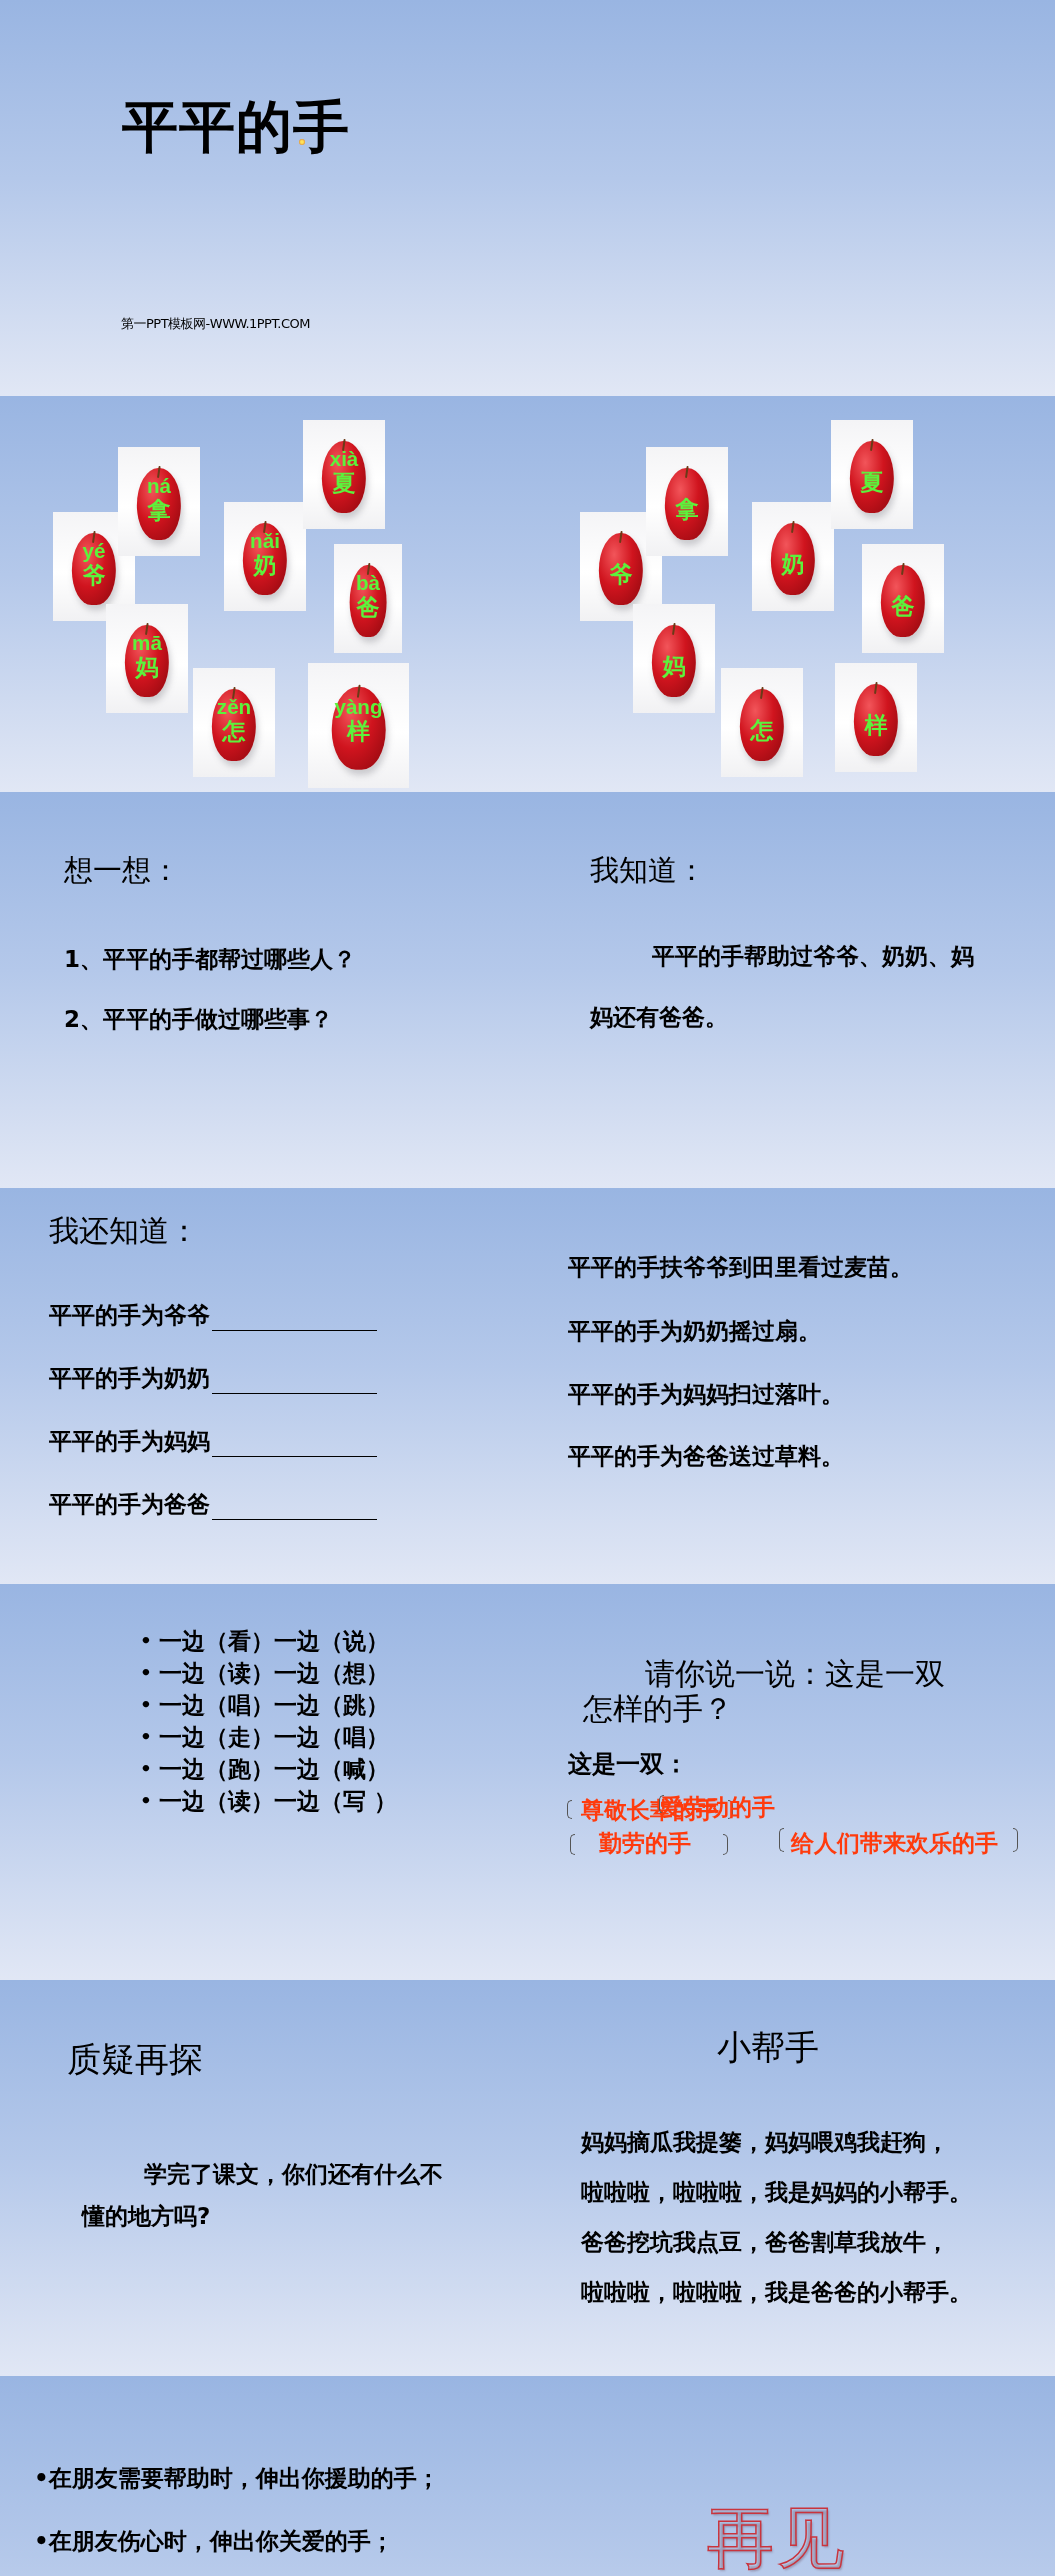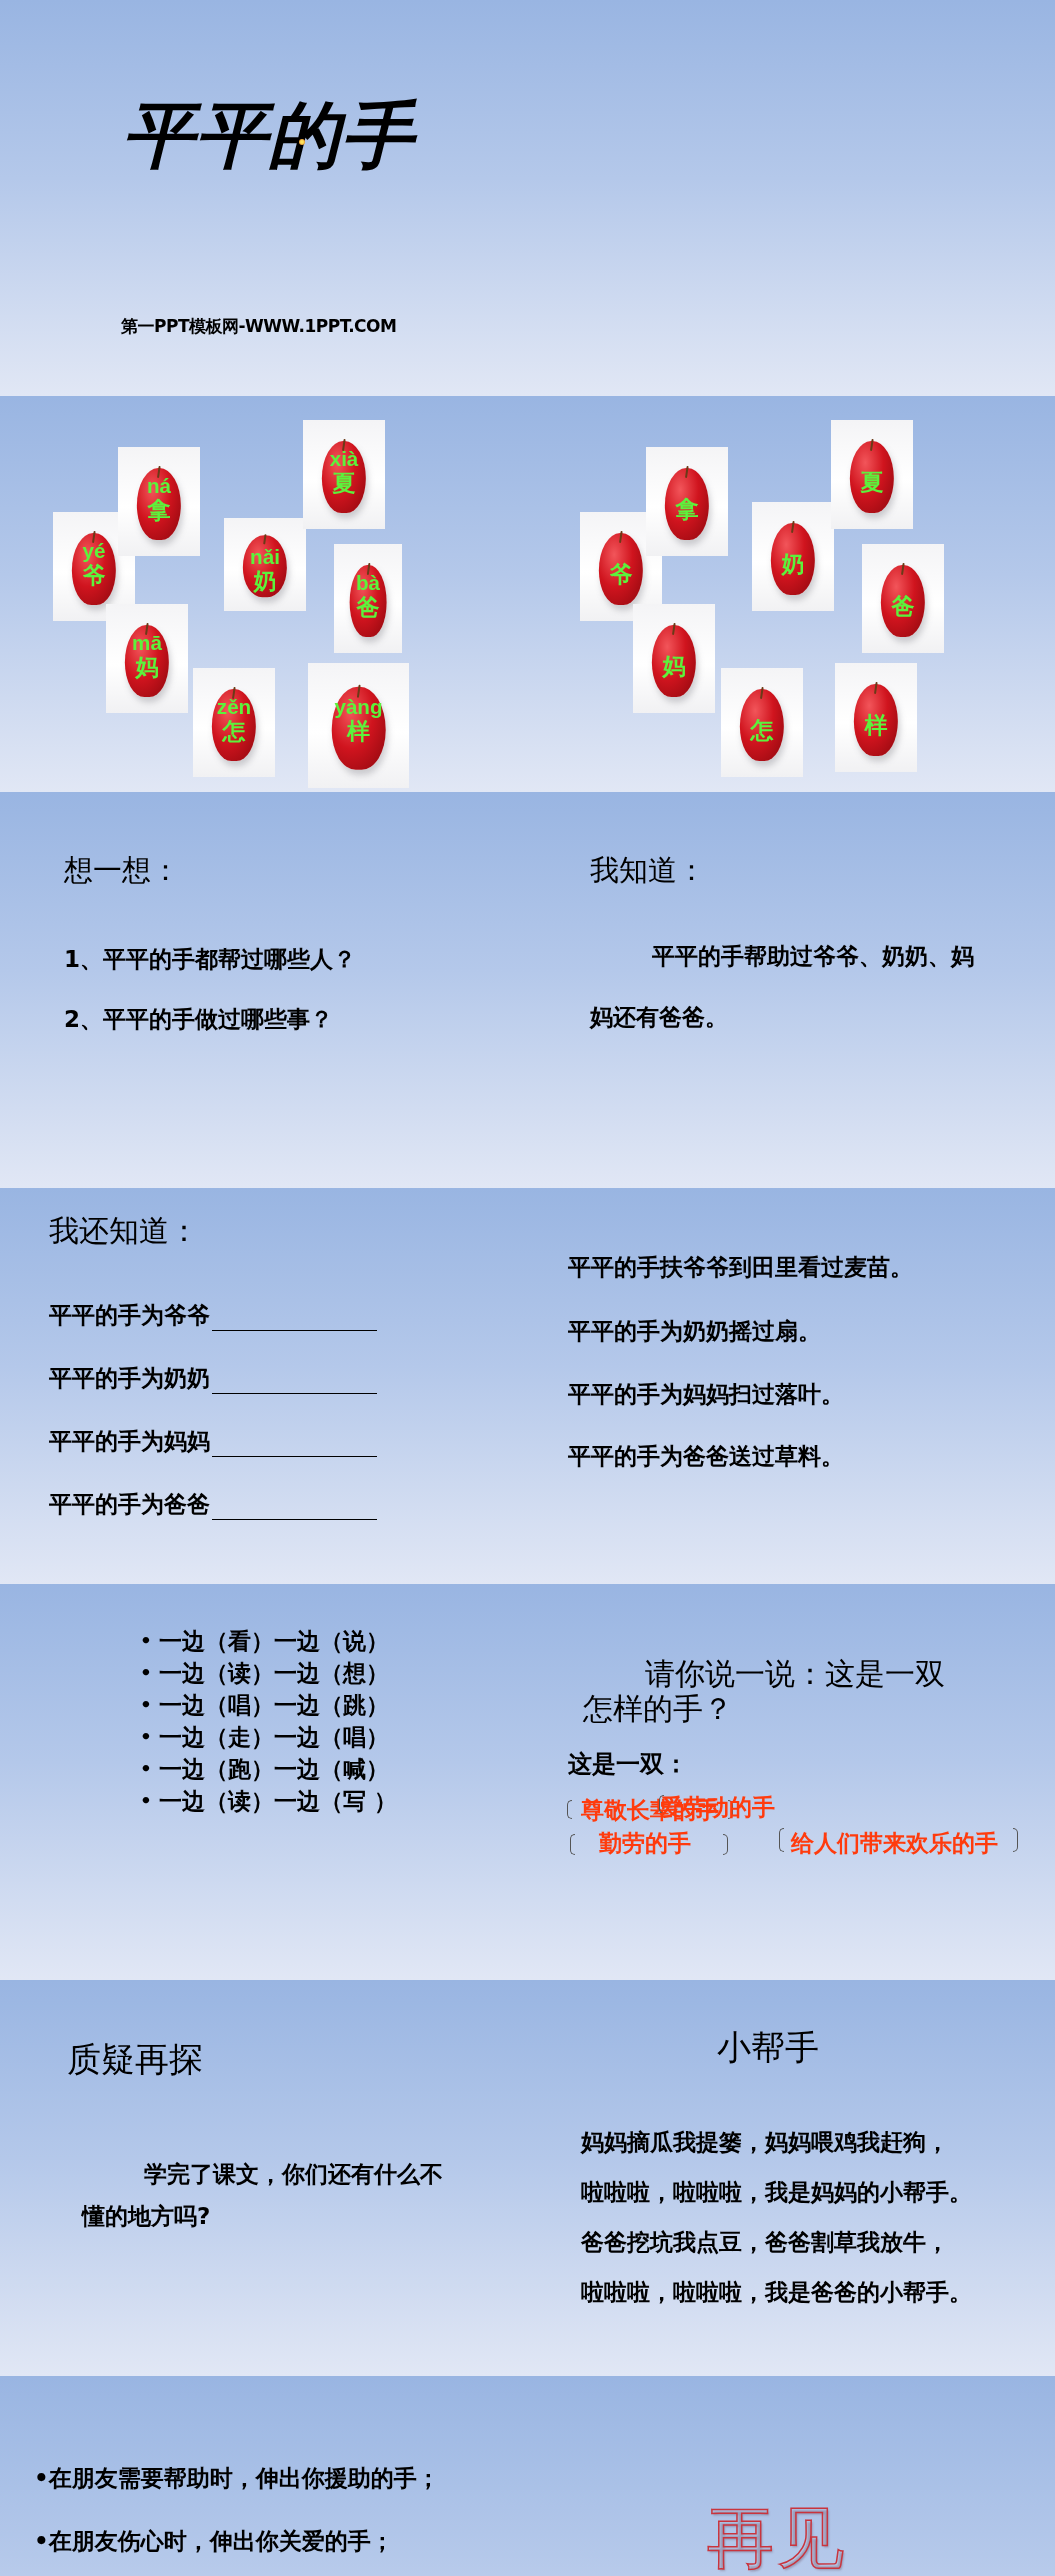--- a/index.html
+++ b/index.html
@@ -7,24 +7,24 @@
   body { font-family: "DejaVu Sans", "Liberation Sans", sans-serif; color: #000; }
   .slide {
     position: relative; width: 1055px; height: 396px; overflow: hidden;
     background: linear-gradient(180deg, #99b5e2 0%, #b4c8ea 45%, #d1dcf1 80%, #e1e7f5 100%);
   }
   .abs { position: absolute; }
   .bold { font-weight: bold; }
   .serif { font-family: "DejaVu Serif", "Liberation Serif", serif; font-weight: normal; }
 
   
-  .s1-title { left: 122px; top: 99px; font-size: 72px; font-weight: bold; letter-spacing: 1px; line-height: 1; font-style: italic; }
+  .s1-title { left: 122px; top: 99px; font-size: 56px; font-weight: bold; letter-spacing: 1px; line-height: 1; }
   .s1-title .spark { position:absolute; left: 177px; top: 40px; width: 6.2px; height: 6.2px; border-radius: 50%; background: radial-gradient(circle, #ffe35a 30%, #e0872c 80%); }
   .s1-intro { left: 603px; top: 124px; width: 392px; font-size: 24px; font-weight: bold; line-height: 43px; text-indent: 62px; }
-  .s1-site { left: 121px; top: 315px; font-size: 17px; font-weight: bold; letter-spacing: -0.5px; }
+  .s1-site { left: 121px; top: 315px; font-size: 13px; font-weight: normal; letter-spacing: -0.5px; }
 
   
   .card { position: absolute; background: linear-gradient(180deg, #f4f4f6 0%, #ffffff 55%, #f1f1f3 100%); }
   .apple {
     position: absolute; left: 50%; top: 52%; transform: translate(-50%, -50%);
     width: 54%; height: 66%; border-radius: 48% 48% 44% 44% / 52% 52% 48% 48%;
     background: radial-gradient(ellipse at 35% 30%, #f2555a 0%, #d0141e 45%, #9e0b12 85%, #7b060c 100%);
     box-shadow: 2.1px 5.2px 6.2px rgba(120,120,130,0.35);
   }
   .apple::before { content:""; position:absolute; left: 48%; top: -2%; width: 2.1px; height: 16%; background: #6b3a17; border-radius: 1px; transform: rotate(8deg); }
@@ -80,21 +80,21 @@
         <span class="hz">爷</span>
       </div>
   </div>
   <div class="card" style="left:118px;top:51px;width:82px;height:109px;">
     <div class="apple"></div>
     <div class="apple-text" style="top:29px;">
         <span class="py">ná</span>
         <span class="hz">拿</span>
       </div>
   </div>
-  <div class="card" style="left:224px;top:106px;width:82px;height:93px;margin-top:16px;">
+  <div class="card" style="left:224px;top:106px;width:82px;height:109px;">
     <div class="apple"></div>
     <div class="apple-text" style="top:29px;">
         <span class="py">nǎi</span>
         <span class="hz">奶</span>
       </div>
   </div>
   <div class="card" style="left:303px;top:24px;width:82px;height:109px;">
     <div class="apple"></div>
     <div class="apple-text" style="top:29px;">
         <span class="py">xià</span>

